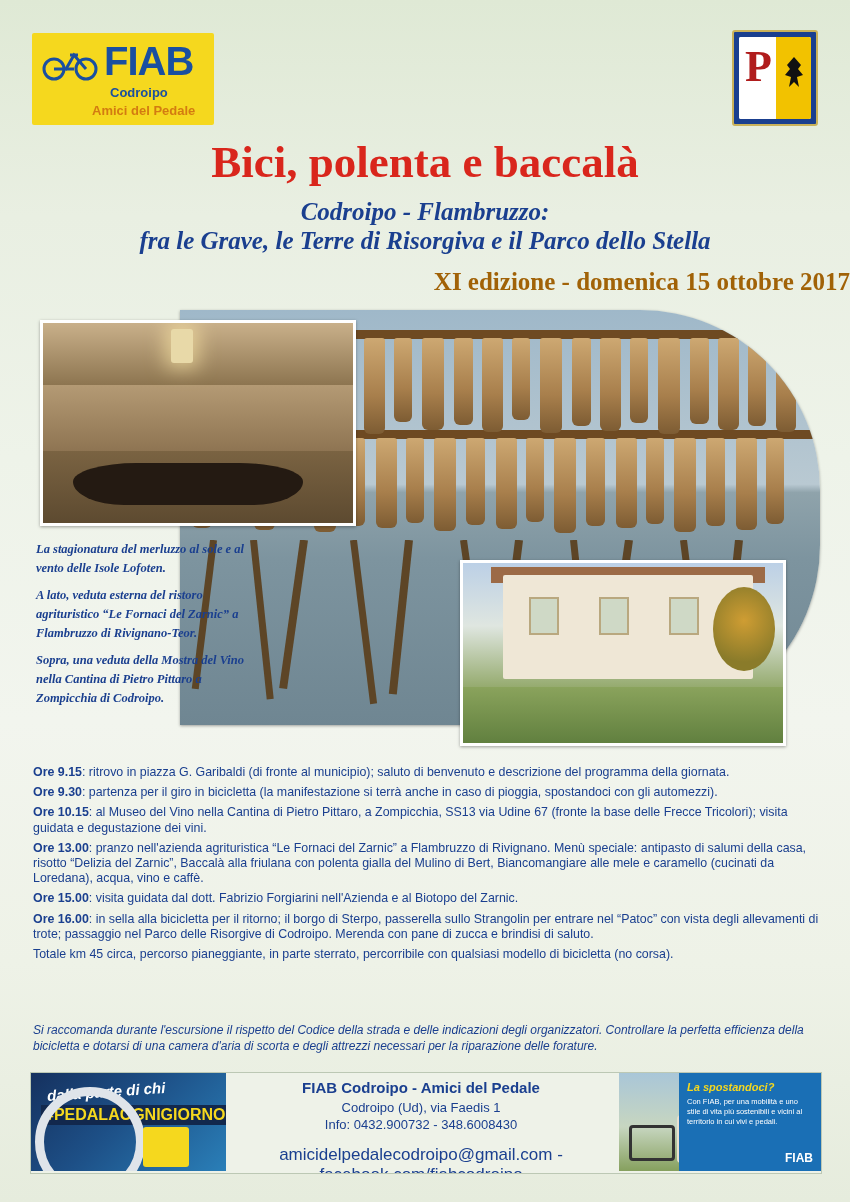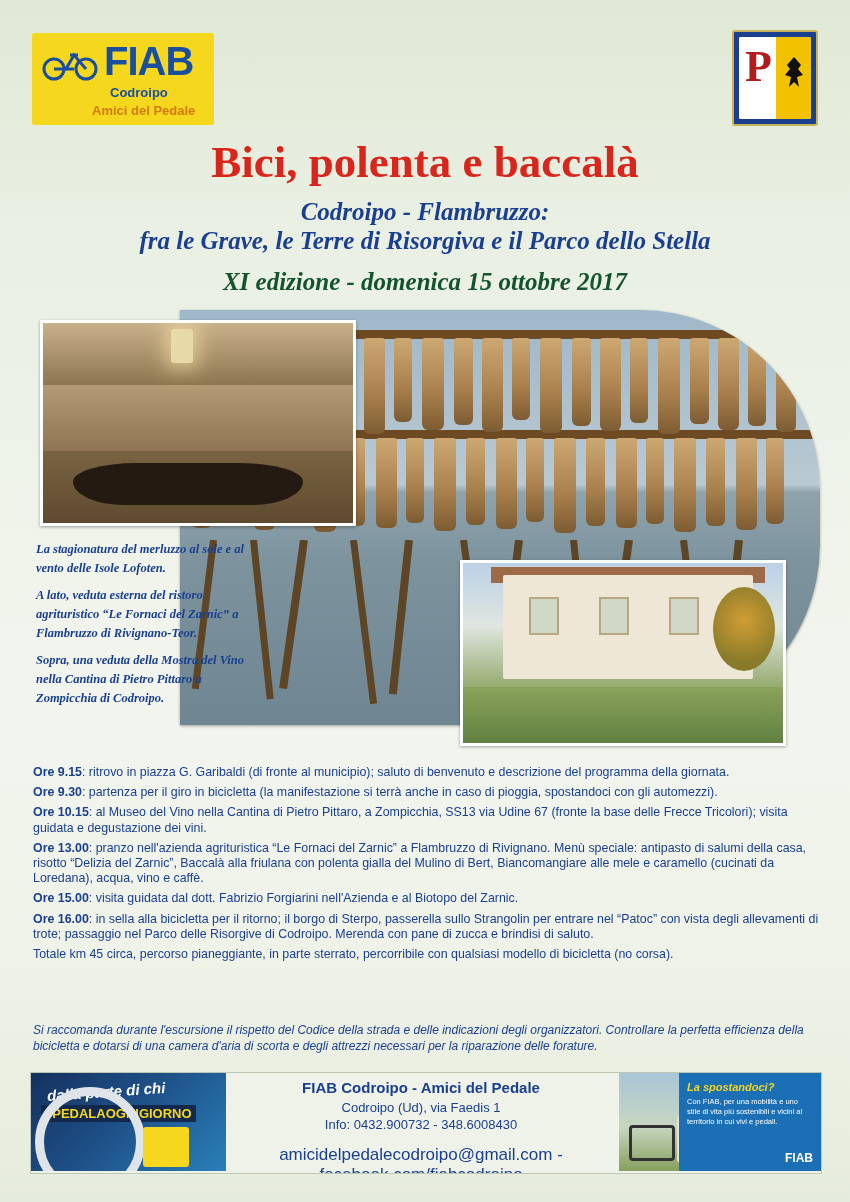--- a/index.html
+++ b/index.html
@@ -45,22 +45,22 @@
   }
   .subtitle1{
     position:absolute;left:0;right:0;top:198px;text-align:center;
     font-family:"Liberation Serif",serif;font-style:italic;font-weight:bold;font-size:25px;color:#1a3f8f;
   }
   .subtitle2{
     position:absolute;left:0;right:0;top:227px;text-align:center;
     font-family:"Liberation Serif",serif;font-style:italic;font-weight:bold;font-size:25px;color:#1a3f8f;
   }
   .edition{
-    position:absolute;left:0;right:0;top:268px;text-align:center;
-    font-family:"Liberation Serif",serif;font-weight:bold;font-size:25px;color:#14532d;font-style:italic;
+    position:absolute;left:0;right:0;top:268px;text-align:right;
+    font-family:"Liberation Serif",serif;font-weight:bold;font-size:25px;color:#a16207;
   }
 
   
   .collage{position:absolute;left:30px;top:305px;width:790px;height:425px;}
 
   .photo{position:absolute;overflow:hidden;box-shadow:0 1px 3px rgba(0,0,0,.35);}
 
   
   .photo-cod{
     left:150px;top:5px;width:640px;height:415px;
@@ -127,21 +127,21 @@
   .footer{
     position:absolute;left:30px;top:1072px;width:790px;height:100px;
     border:1px solid #bcc8b4;background:#eef2e8;overflow:hidden;
   }
   .f-img-left{
     position:absolute;left:0;top:0;width:195px;height:98px;
     background:linear-gradient(135deg,#15315f 0%, #1d4f86 45%, #2a7fb8 100%);
     overflow:hidden;
   }
   .f-left-txt1{position:absolute;left:16px;top:10px;color:#fff;font-size:15px;font-style:italic;font-weight:bold;transform:rotate(-4deg);}
-  .f-left-txt2{position:absolute;left:10px;top:32px;color:#f5d81e;font-size:13px;font-weight:bold;background:#12284d;padding:1px 4px;}
+  .f-left-txt2{position:absolute;left:10px;top:32px;color:#f5d81e;font-size:16px;font-weight:bold;background:#12284d;padding:1px 4px;}
   .f-wheel{position:absolute;left:4px;bottom:-26px;width:92px;height:92px;border:9px solid #dfe4ea;border-radius:50%;}
   .f-mug{position:absolute;left:112px;bottom:4px;width:46px;height:40px;background:#f5d81e;border-radius:3px;}
 
   .f-center{position:absolute;left:200px;top:6px;width:380px;text-align:center;color:#1a3f8f;}
   .f-title{font-size:15px;font-weight:bold;letter-spacing:0;}
   .f-line{font-size:13px;margin-top:4px;}
   .f-line2{font-size:13px;margin-top:2px;}
   .f-mail{font-size:17px;margin-top:13px;}
 
   .f-img-mid{

